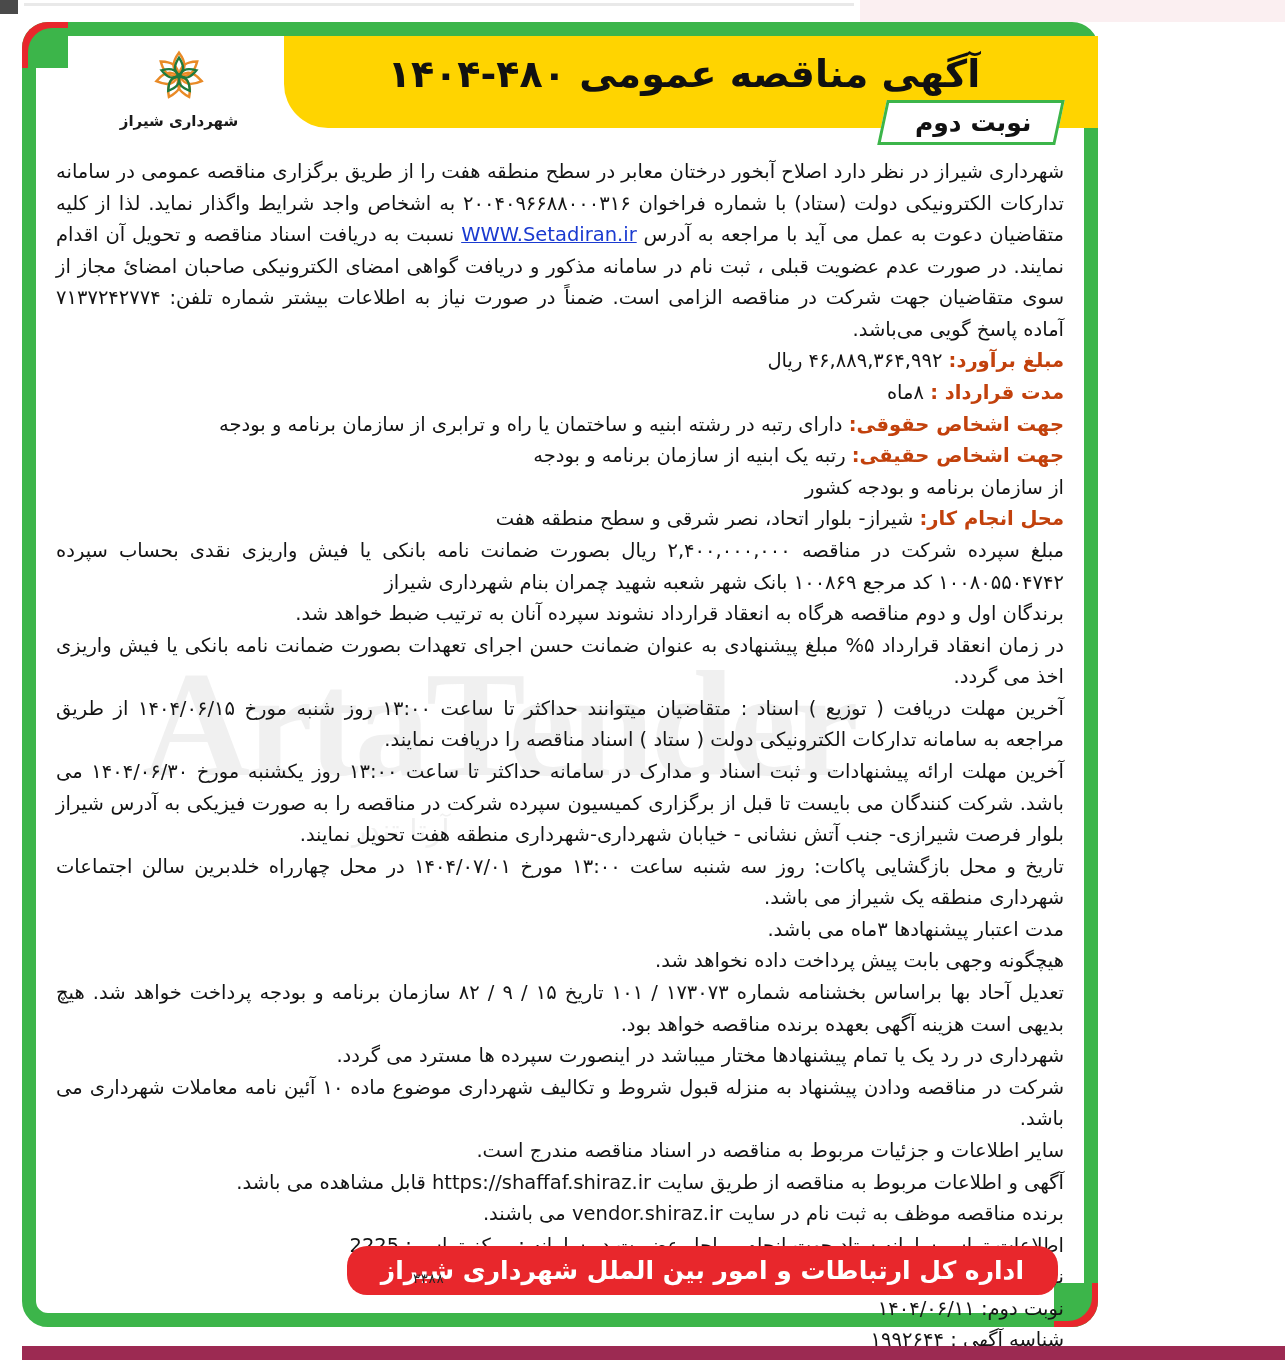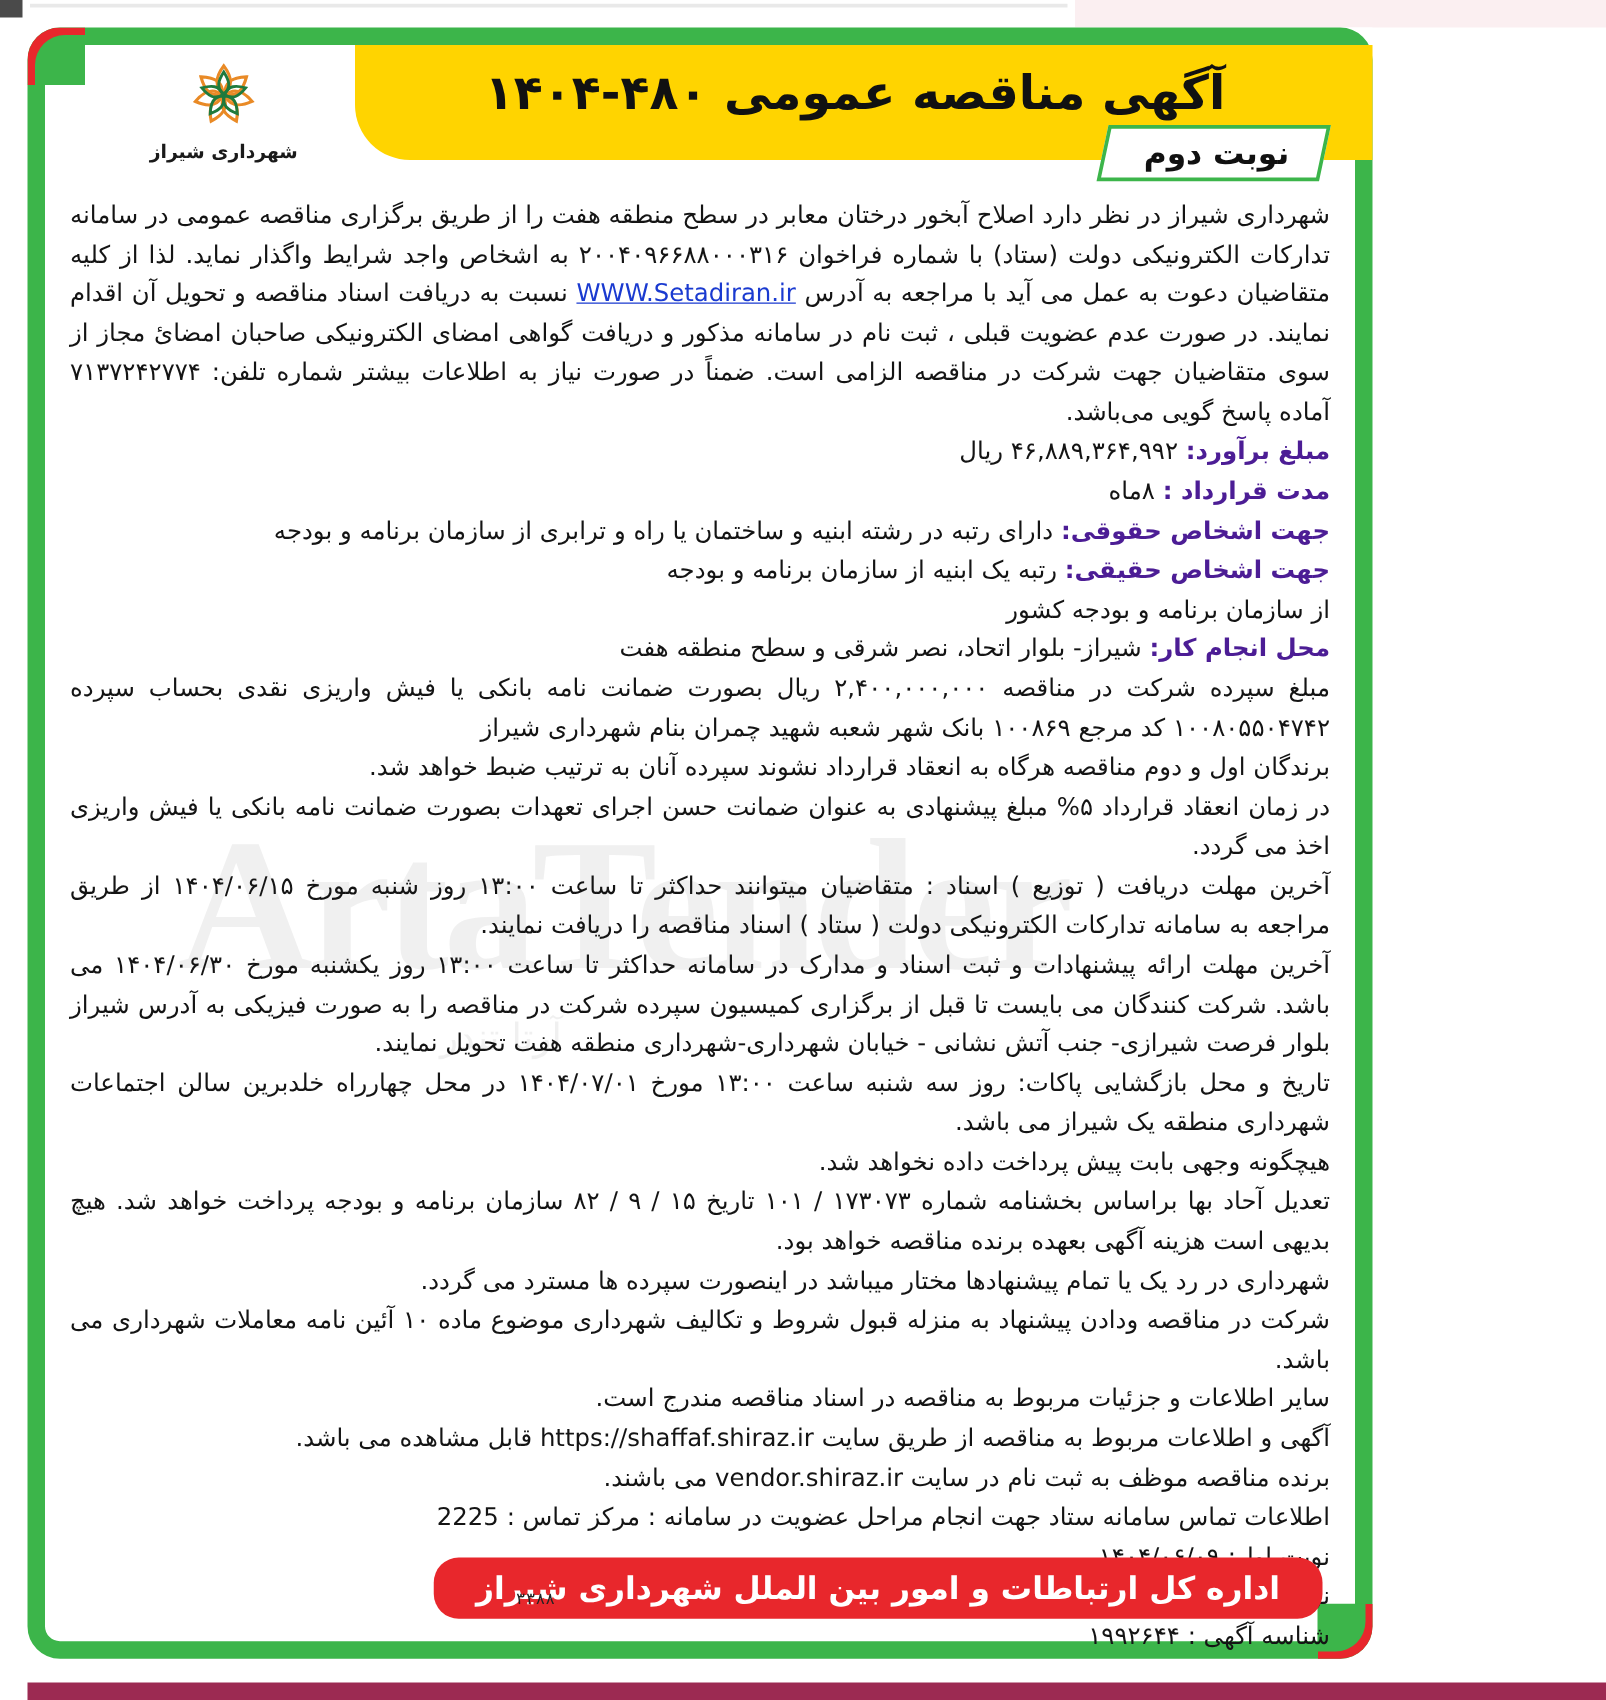--- a/index.html
+++ b/index.html
@@ -80,21 +80,21 @@
   .logo-cap{font-size:15px;font-weight:bold;color:#1a1a1a;margin-top:6px;direction:rtl;}
 
   
   .body{
     position:absolute;top:134px;left:34px;right:34px;bottom:96px;
     direction:rtl;text-align:justify;
     font-size:19.5px;line-height:1.62;color:#141414;
   }
   .body p{margin:0 0 0 0;text-align:justify;text-justify:inter-word;}
   .para{margin-bottom:2px;}
-  .lbl{color:#4c1d95;font-weight:bold;}
+  .lbl{color:#c2410c;font-weight:bold;}
   .rl{direction:ltr;unicode-bidi:embed;display:inline-block;}
   .lnk{color:#1a3ad0;text-decoration:underline;direction:ltr;display:inline-block;}
   .right-line{text-align:right;}
 
   
   .wm{
     position:absolute;top:576px;left:0;width:1244px;height:330px;
     pointer-events:none;opacity:.13;overflow:hidden;
   }
   .wm .wtext{
@@ -196,20 +196,21 @@
     <p class="right-line"><span class="lbl">محل انجام کار:</span>
       <span>شیراز- بلوار اتحاد، نصر شرقی و سطح منطقه هفت</span></p>
 
     <p class="para"><span>مبلغ سپرده شرکت در مناقصه </span><span class="rl">۲,۴۰۰,۰۰۰,۰۰۰</span><span> ریال بصورت ضمانت نامه بانکی یا فیش واریزی نقدی بحساب سپرده </span><span class="rl">۱۰۰۸۰۵۵۰۴۷۴۲</span><span> کد مرجع </span><span class="rl">۱۰۰۸۶۹</span><span> بانک شهر شعبه شهید چمران بنام شهرداری شیراز</span></p>
 
     <p class="para">برندگان اول و دوم مناقصه هرگاه به انعقاد قرارداد نشوند سپرده آنان به ترتیب ضبط خواهد شد.</p>
     <p class="para">در زمان انعقاد قرارداد ۵% مبلغ پیشنهادی به عنوان ضمانت حسن اجرای تعهدات بصورت ضمانت نامه بانکی یا فیش واریزی اخذ می گردد.</p>
     <p class="para">آخرین مهلت دریافت ( توزیع ) اسناد : متقاضیان میتوانند حداکثر تا ساعت ۱۳:۰۰ روز شنبه مورخ ۱۴۰۴/۰۶/۱۵ از طریق مراجعه به سامانه تدارکات الکترونیکی دولت ( ستاد ) اسناد مناقصه را دریافت نمایند.</p>
     <p class="para">آخرین مهلت ارائه پیشنهادات و ثبت اسناد و مدارک در سامانه حداکثر تا ساعت ۱۳:۰۰ روز یکشنبه مورخ ۱۴۰۴/۰۶/۳۰ می باشد. شرکت کنندگان می بایست تا قبل از برگزاری کمیسیون سپرده شرکت در مناقصه را به صورت فیزیکی به آدرس شیراز بلوار فرصت شیرازی- جنب آتش نشانی - خیابان شهرداری-شهرداری منطقه هفت تحویل نمایند.</p>
     <p class="para">تاریخ و محل بازگشایی پاکات: روز سه شنبه ساعت  ۱۳:۰۰ مورخ ۱۴۰۴/۰۷/۰۱ در محل چهارراه خلدبرین سالن اجتماعات شهرداری منطقه یک شیراز می باشد.</p>
+    <p class="right-line">مدت اعتبار پیشنهادها ۳ماه می باشد.</p>
     <p class="right-line">هیچگونه وجهی بابت پیش پرداخت داده نخواهد شد.</p>
     <p class="para">تعدیل آحاد بها براساس بخشنامه شماره ۱۷۳۰۷۳ / ۱۰۱ تاریخ ۱۵ / ۹ / ۸۲ سازمان برنامه و بودجه پرداخت خواهد شد. هیچ بدیهی است هزینه آگهی بعهده برنده مناقصه خواهد بود.</p>
     <p class="right-line">شهرداری در رد یک یا تمام پیشنهادها مختار میباشد در اینصورت سپرده ها مسترد می گردد.</p>
     <p class="right-line">شرکت در مناقصه ودادن پیشنهاد به منزله قبول شروط و تکالیف شهرداری موضوع ماده ۱۰ آئین نامه معاملات شهرداری می باشد.</p>
     <p class="right-line">سایر اطلاعات و جزئیات مربوط به مناقصه در اسناد مناقصه مندرج است.</p>
 
     <p class="right-line"><span>آگهی و اطلاعات مربوط به مناقصه از طریق سایت </span><span class="rl">https://shaffaf.shiraz.ir</span><span> قابل مشاهده می باشد.</span></p>
 
     <p class="right-line"><span>برنده مناقصه موظف به ثبت نام در سایت </span><span class="rl">vendor.shiraz.ir</span><span> می باشند.</span></p>
 

